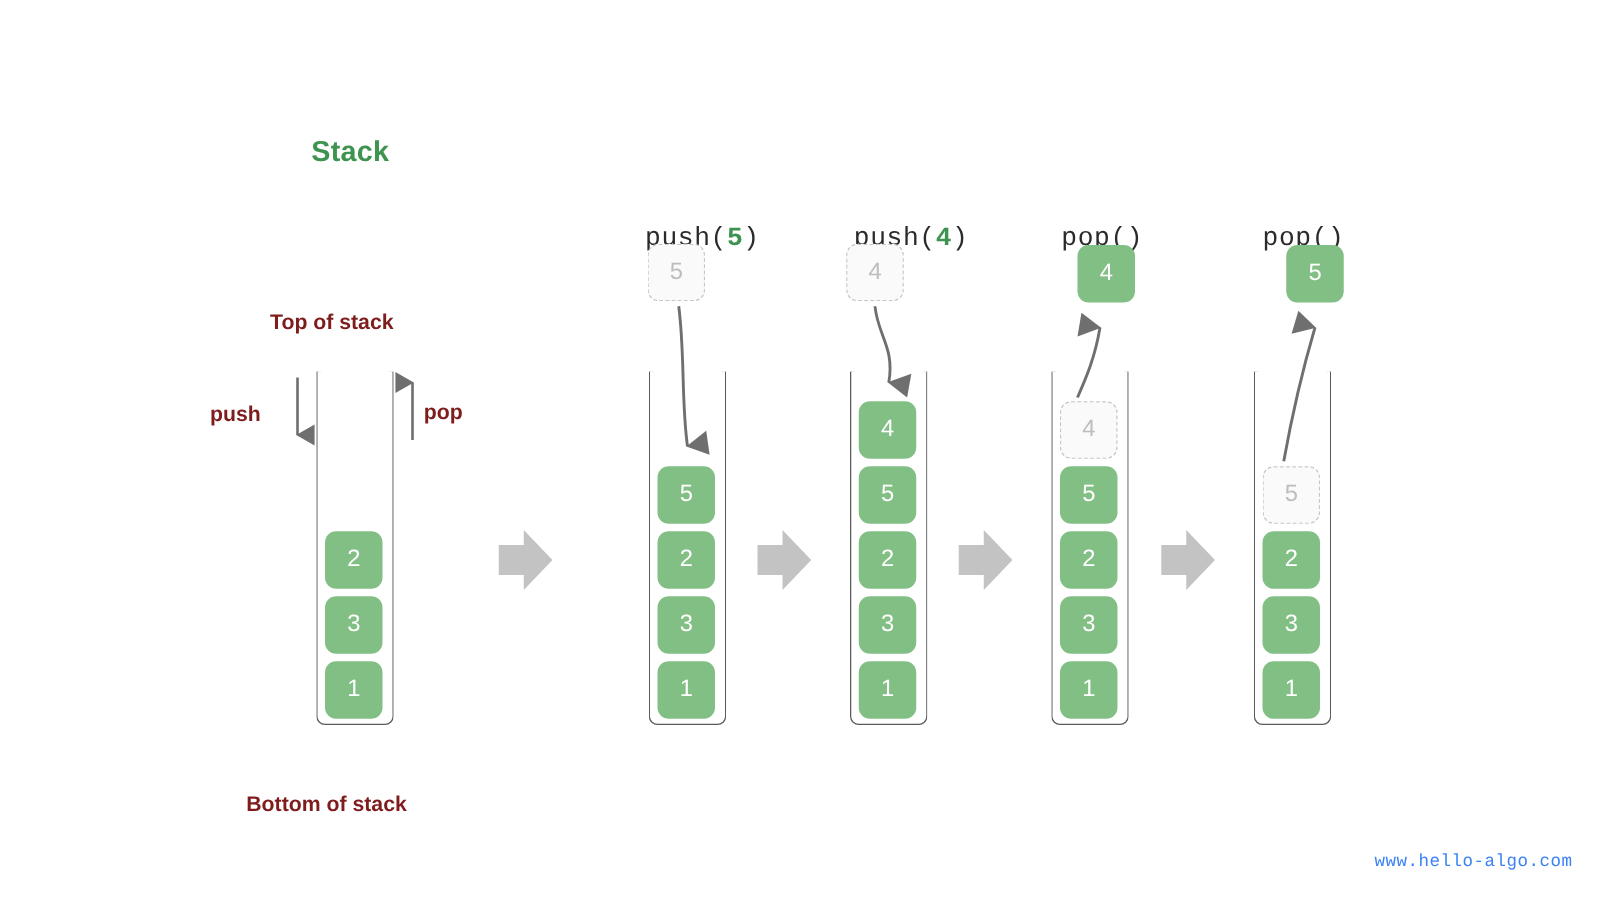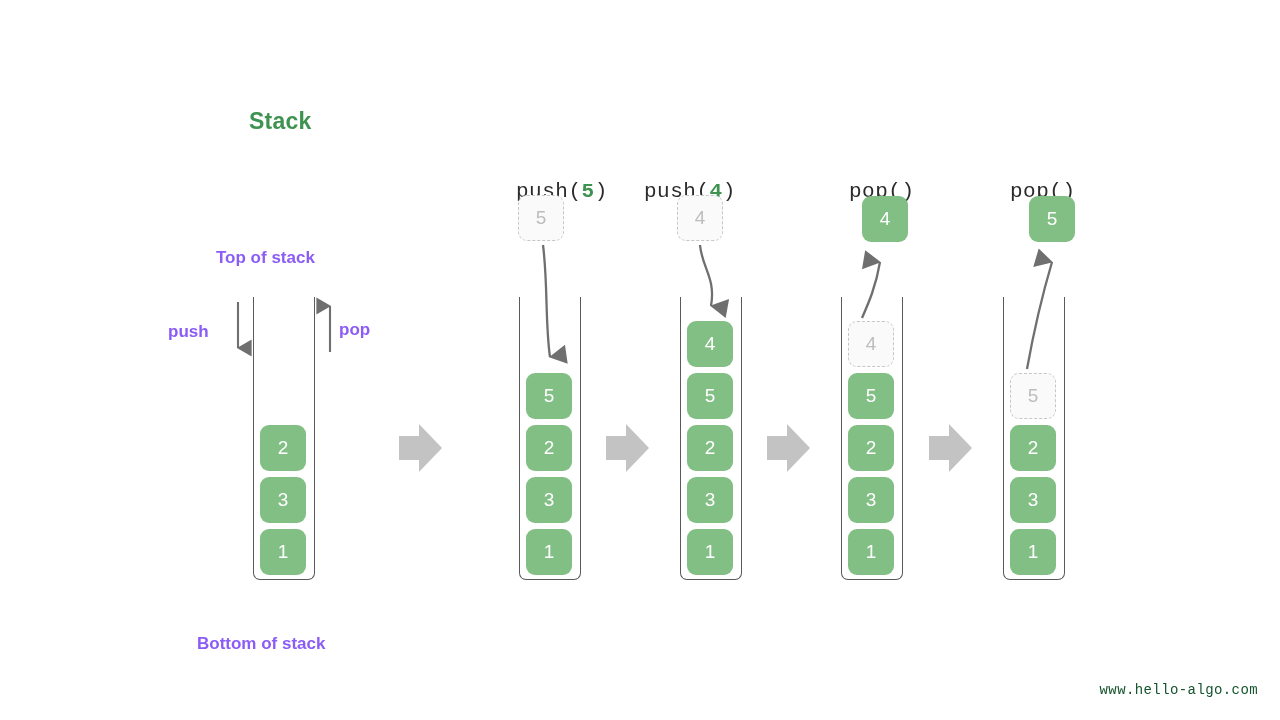--- a/index.html
+++ b/index.html
@@ -28,21 +28,21 @@
     letter-spacing: 0.2px;
     white-space: nowrap;
   }
 
   
   .annot {
     position: absolute;
     font-family: "Liberation Sans", sans-serif;
     font-weight: bold;
     font-size: 17px;
-    color: #8b5cf6;
+    color: #7f1d1d;
     white-space: nowrap;
   }
   .annot-top    { left: 216px; top: 248px; }
   .annot-bottom { left: 197px; top: 634px; }
   .annot-push   { left: 168px; top: 322px; }
   .annot-pop    { left: 339px; top: 320px; }
 
   
   .op-label {
     position: absolute;
@@ -110,41 +110,41 @@
     overflow: visible;
   }
 
   
   .watermark {
     position: absolute;
     right: 22px;
     bottom: 22px;
     font-family: "Liberation Mono", monospace;
     font-size: 14px;
-    color: #14532d;
+    color: #3b82f6;
     letter-spacing: 0.4px;
     white-space: nowrap;
   }
 </style>
 </head>
 <body>
 
 <div id="canvas">
 
   <div class="stack-title">Stack</div>
 
   <div class="annot annot-top">Top of stack</div>
   <div class="annot annot-bottom">Bottom of stack</div>
   <div class="annot annot-push">push</div>
   <div class="annot annot-pop">pop</div>
 
   <div class="op-label" style="left:516px">
     <span>push(</span><span class="arg">5</span><span>)</span>
   </div>
-  <div class="op-label" style="left:644px">
+  <div class="op-label" style="left:683px">
     <span>push(</span><span class="arg">4</span><span>)</span>
   </div>
   <div class="op-label" style="left:849px">
     <span>pop(</span><span class="arg"></span><span>)</span>
   </div>
   <div class="op-label" style="left:1010px">
     <span>pop(</span><span class="arg"></span><span>)</span>
   </div>
 
   <div class="stack-col">

